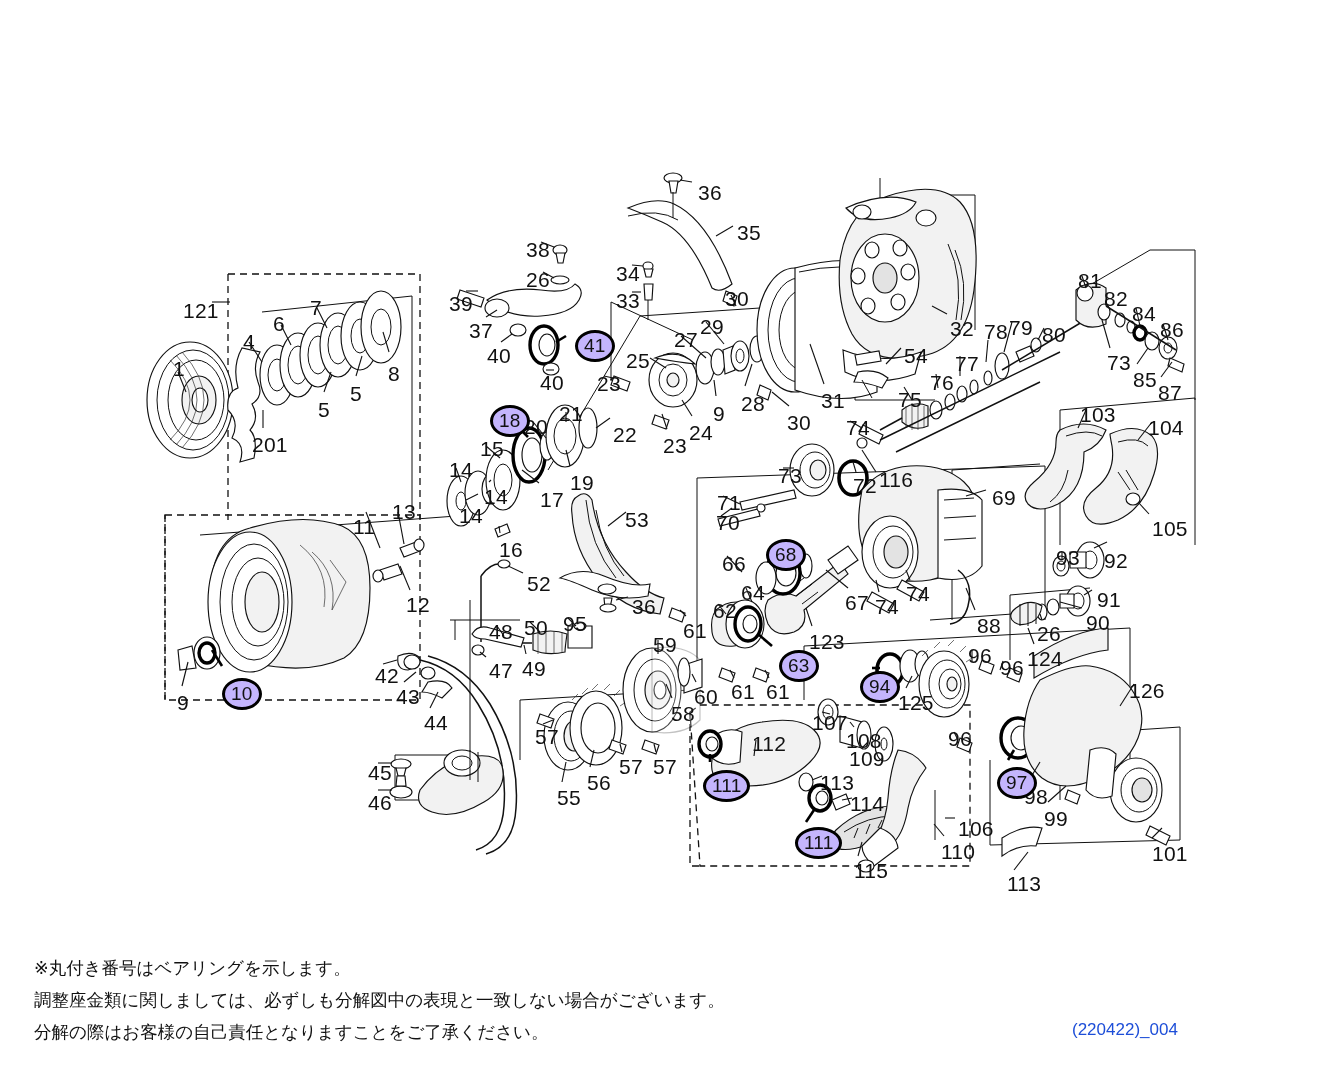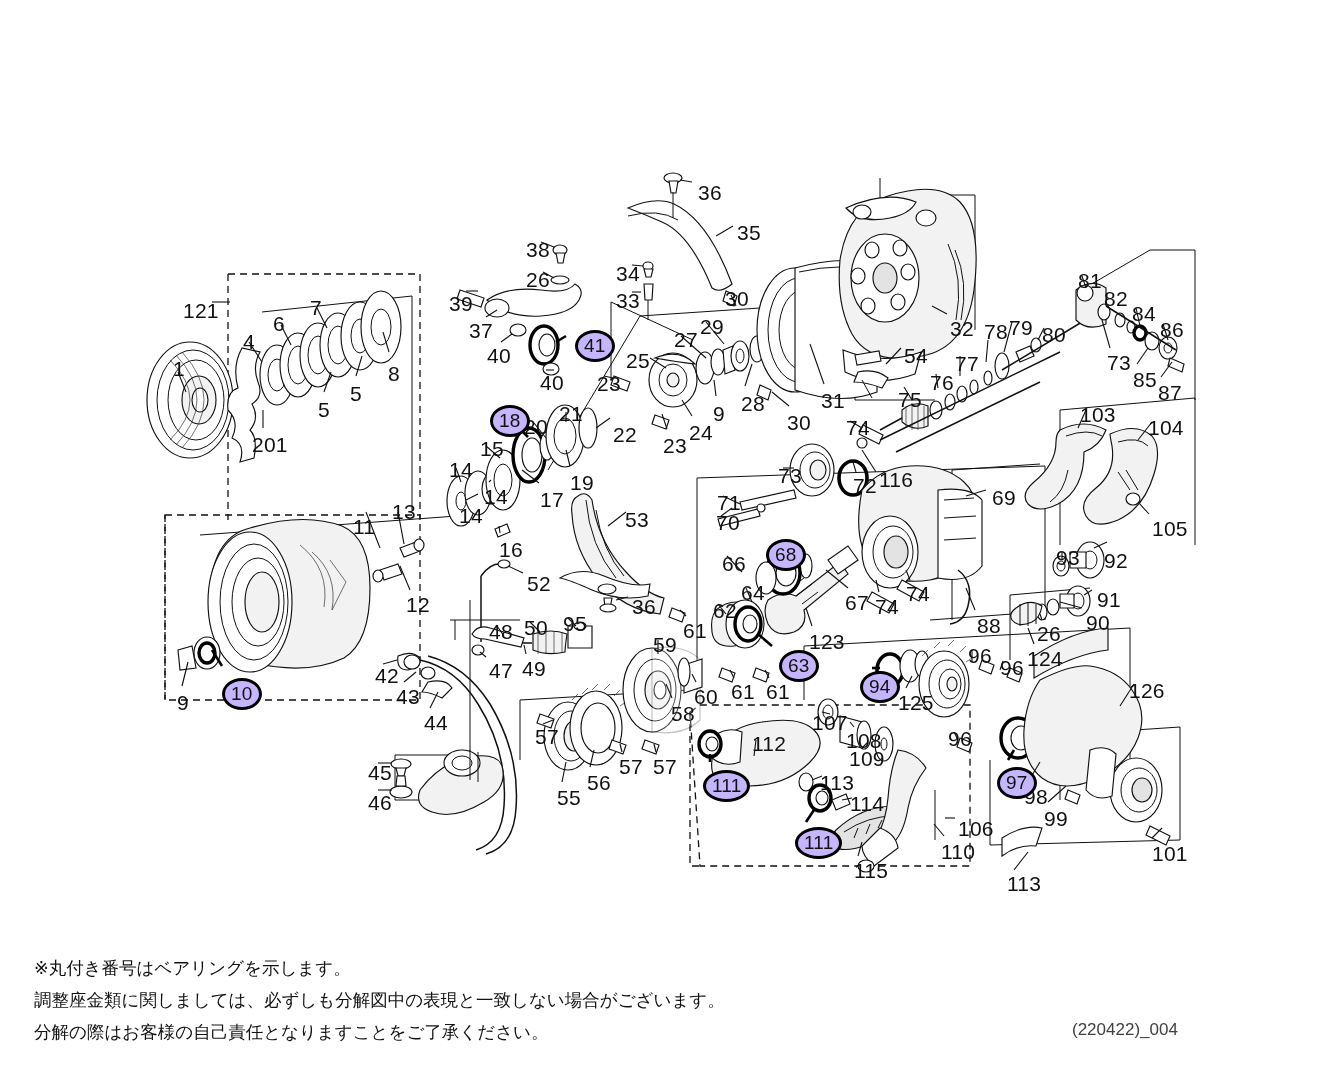--- a/index.html
+++ b/index.html
@@ -41,21 +41,21 @@
     position:absolute;
     font-size:17.5px;
     line-height:20px;
     color:#111;
     white-space:nowrap;
     font-family:"DejaVu Sans","Liberation Sans",sans-serif;
   }
   .docid{
     position:absolute;
     font-size:17px;
-    color:#404040;
+    color:#1d4ed8;
     white-space:nowrap;
     font-family:"Liberation Sans","DejaVu Sans",sans-serif;
   }
   
   #art{
     position:absolute;
     left:0;top:0;
     width:1325px;height:1074px;
     pointer-events:none;
   }

